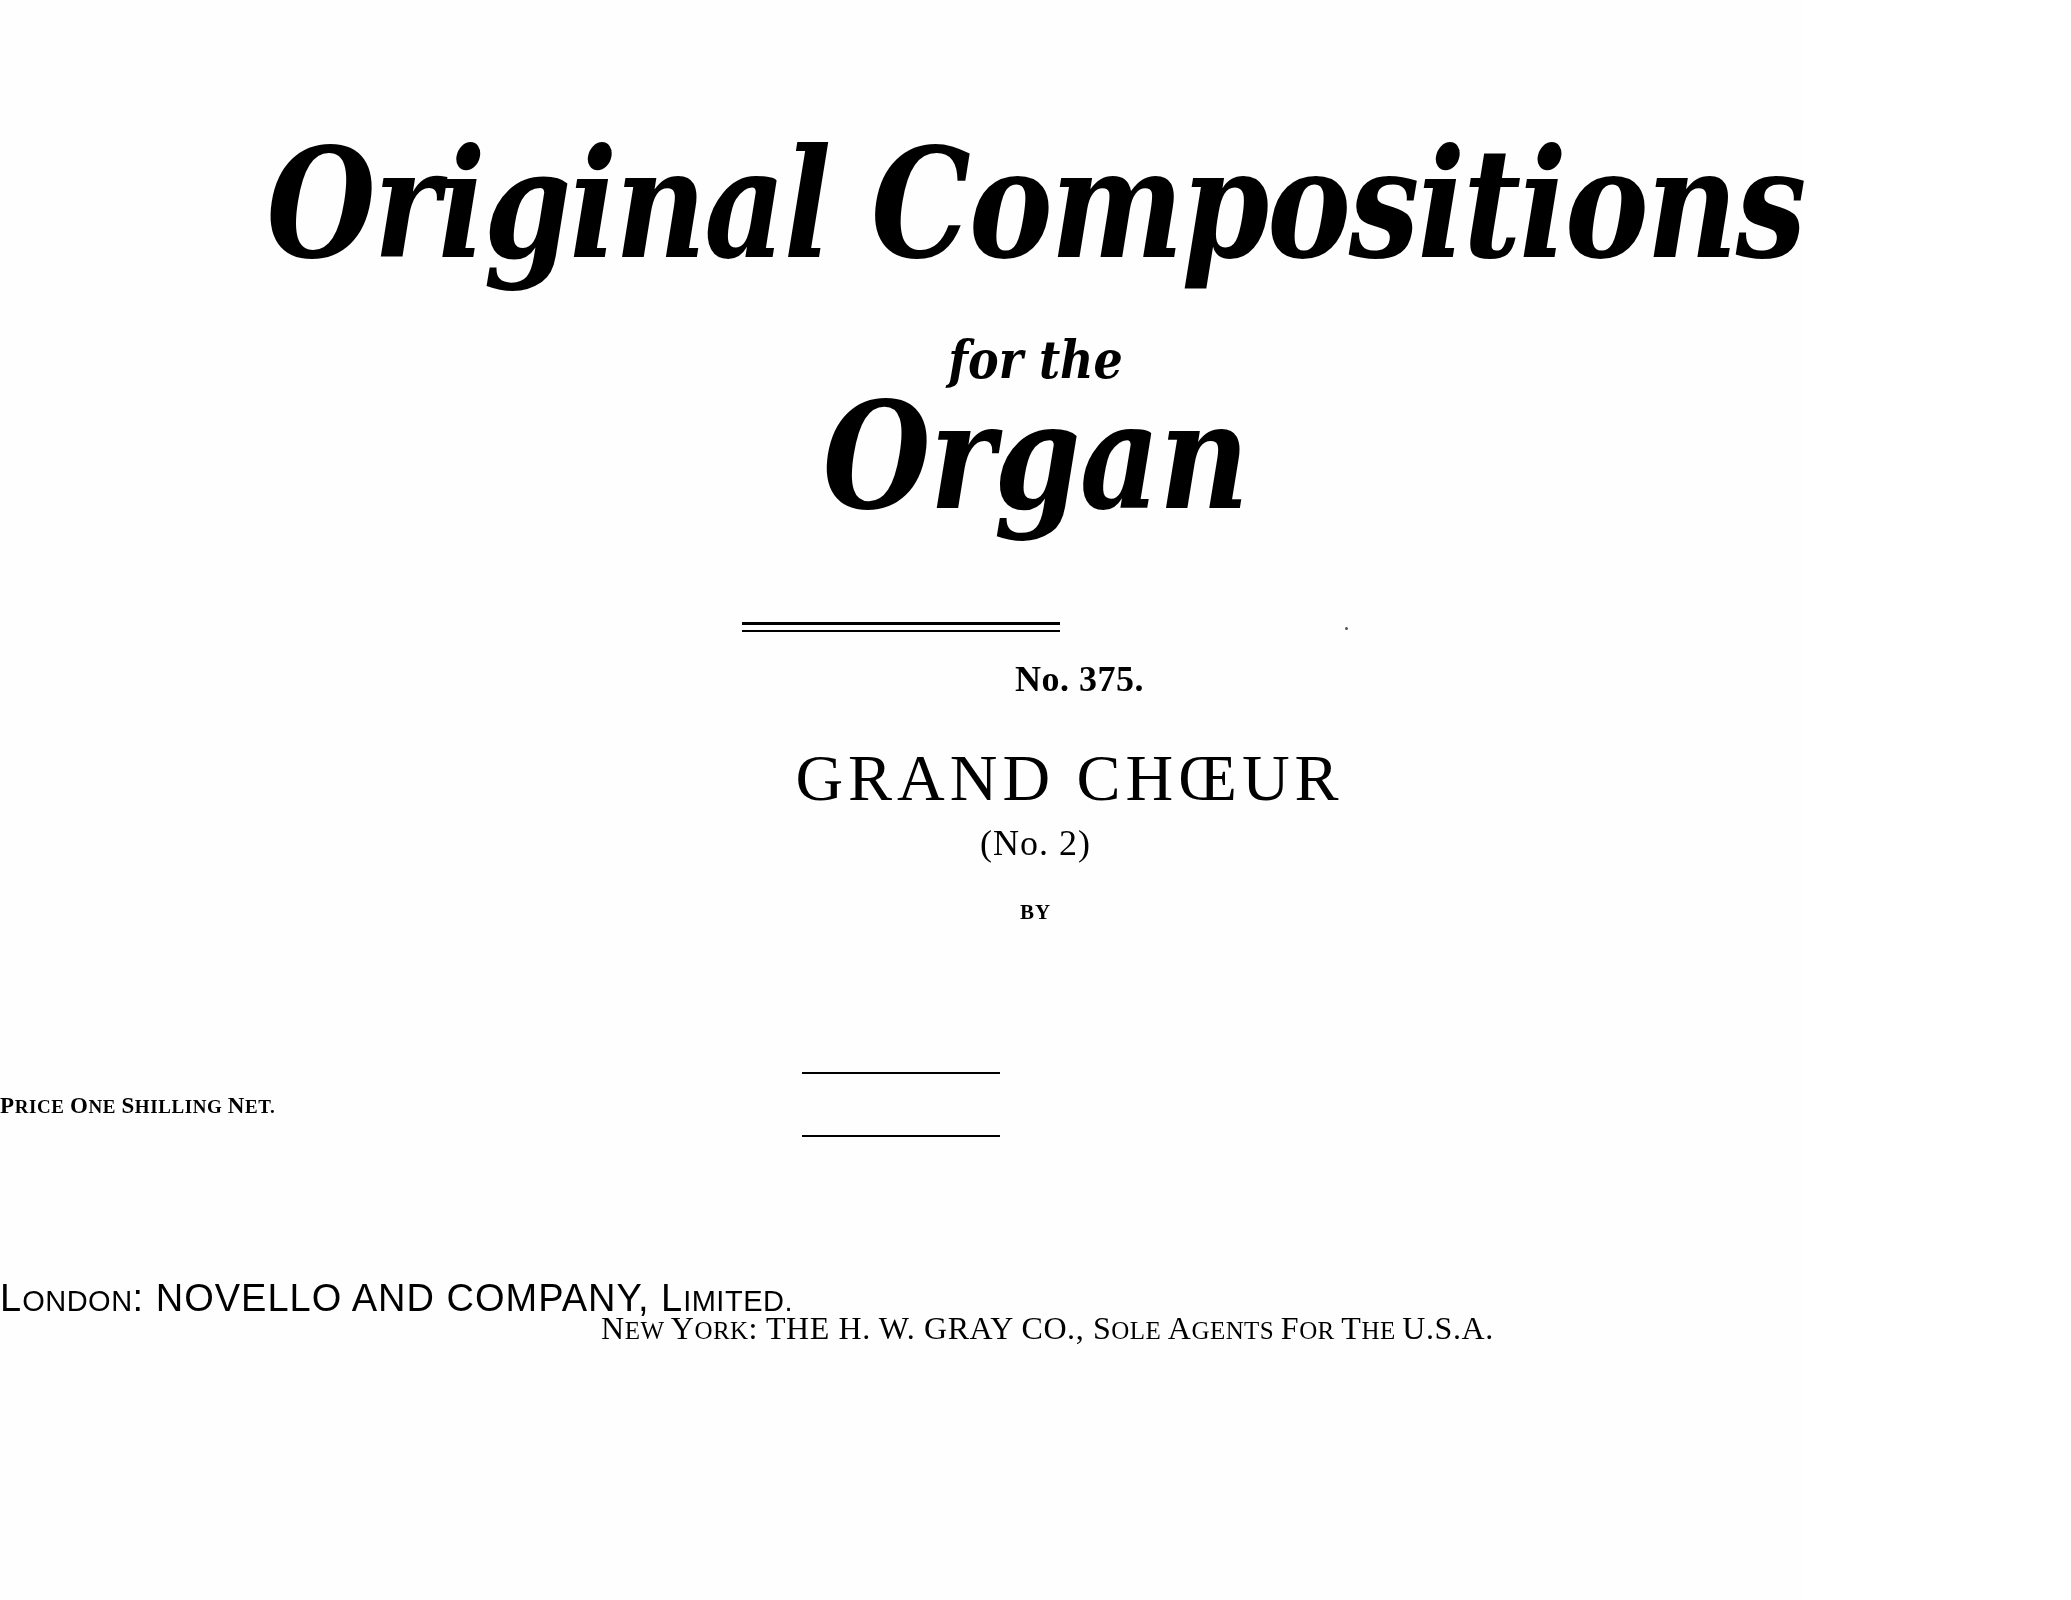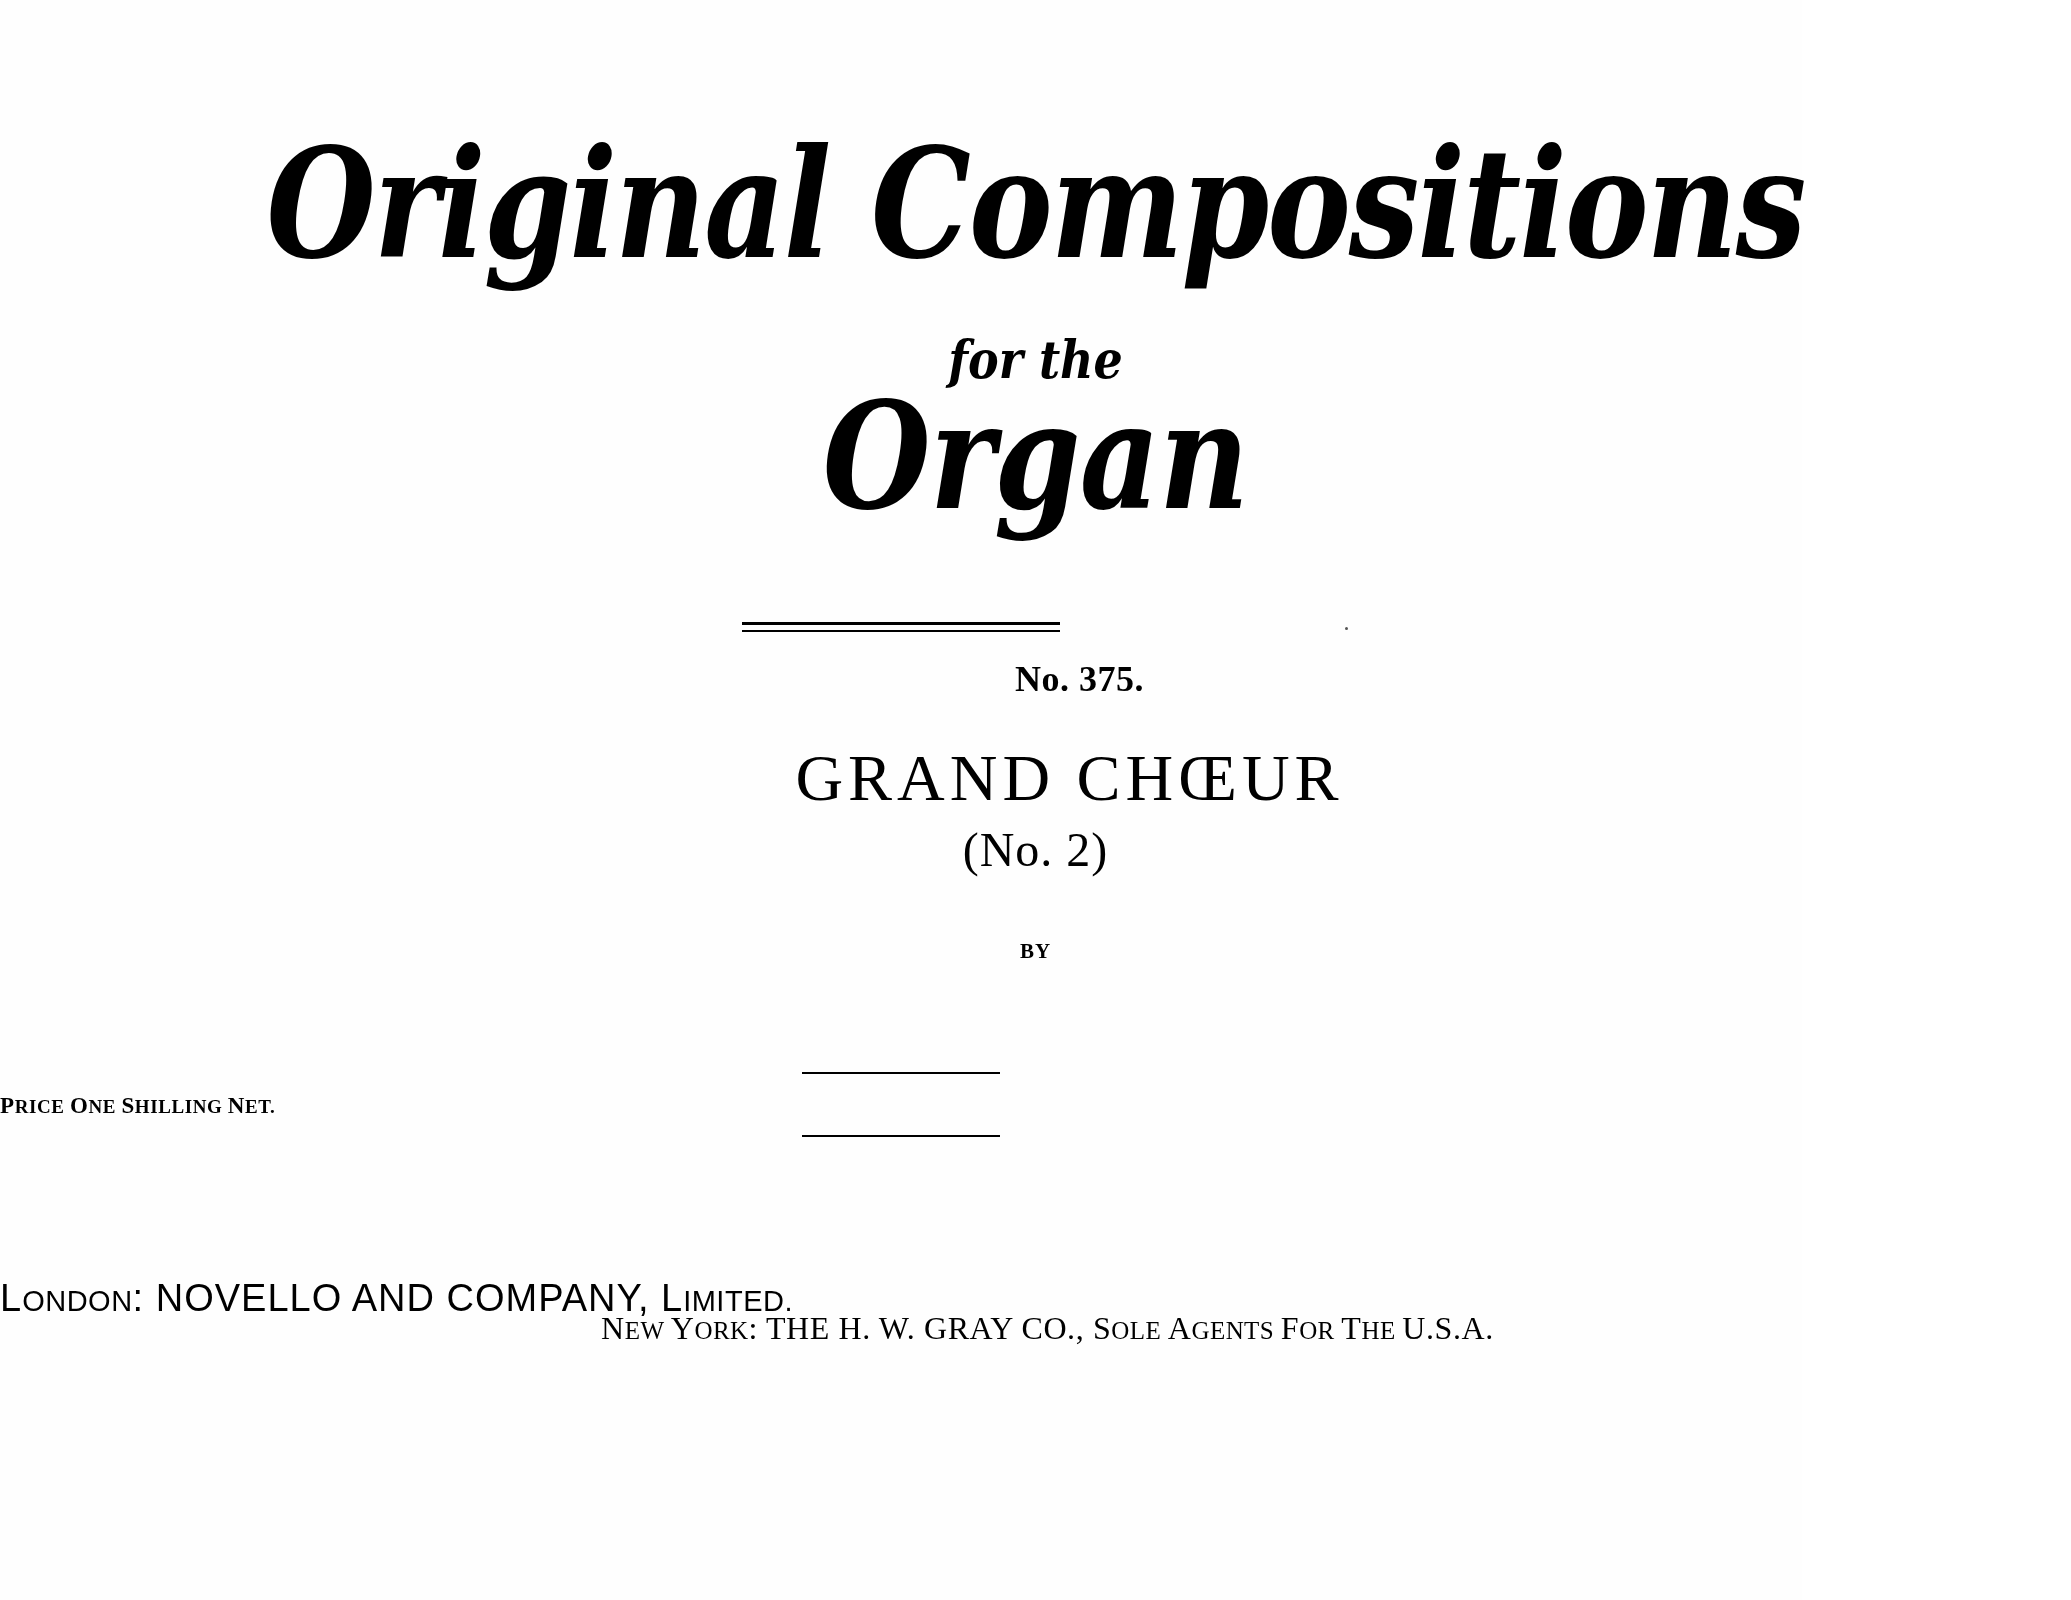--- a/index.html
+++ b/index.html
@@ -126,35 +126,34 @@
     padding-left: 34px;
   }
 
   .work-subtitle {
     position: absolute;
     left: 0;
     top: 822px;
     width: 2071px;
     text-align: center;
     font-family: "Liberation Serif", serif;
-    font-size: 48px;
+    font-size: 36px;
     letter-spacing: 1px;
   }
 
   .by-word {
     position: absolute;
     left: 0;
     top: 900px;
     width: 2071px;
     text-align: center;
     font-family: "Liberation Serif", serif;
     font-weight: bold;
     font-size: 21px;
     letter-spacing: 1px;
-    margin-top: 39px;
   }
 
   .composer {
     position: absolute;
     left: 0;
     top: 952px;
     width: 2071px;
     text-align: center;
     font-family: "Liberation Serif", serif;
     font-size: 54px;

